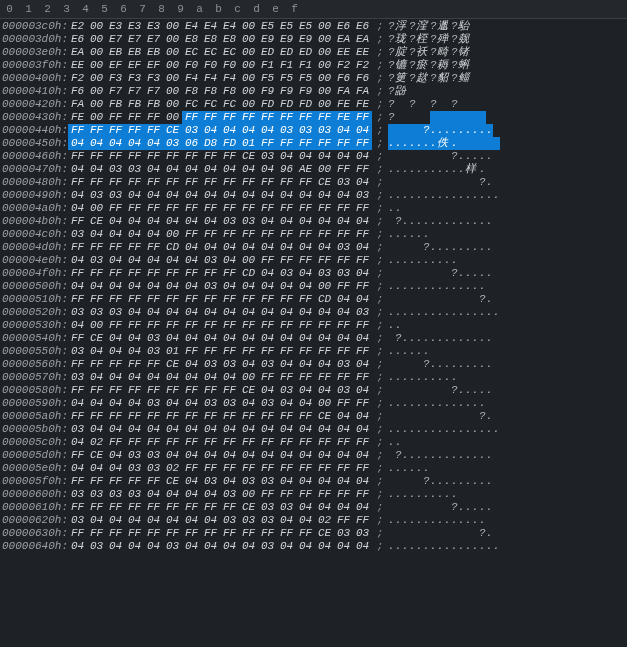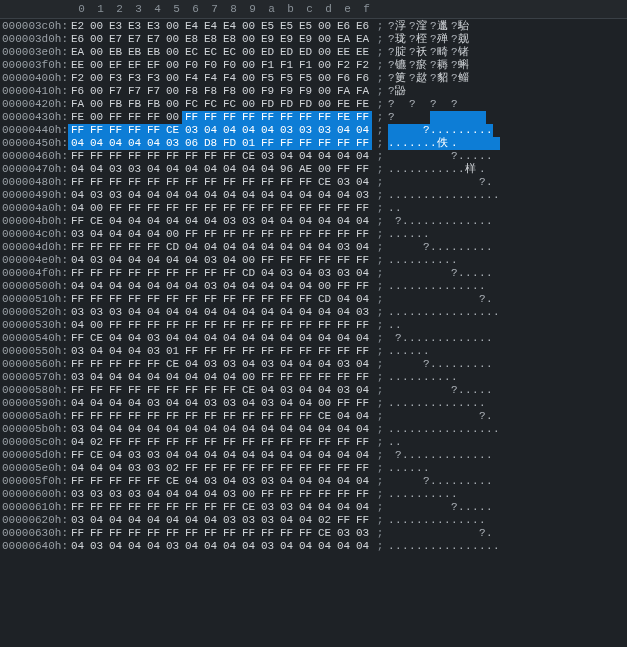--- a/index.html
+++ b/index.html
@@ -17,33 +17,33 @@
     width: 627px;
     height: 647px;
     background: #1e2226;
     position: relative;
   }
   .header-row {
     height: 18px;
     line-height: 18px;
     white-space: pre;
     color: #8a9299;
-    padding-left: 72px;
     letter-spacing: 0;
     border-bottom: 1px solid #3a4046;
     background: #24282c;
     position: relative;
   }
   .header-row .hcol {
     display: inline-block;
     width: 19px;
     text-align: center;
   }
   .rows {
     padding-top: 1px;
+    font-style: italic;
   }
   .row {
     height: 13px;
     line-height: 13px;
     white-space: pre;
     font-size: 11px;
   }
   .addr {
     display: inline-block;
     width: 66px;

